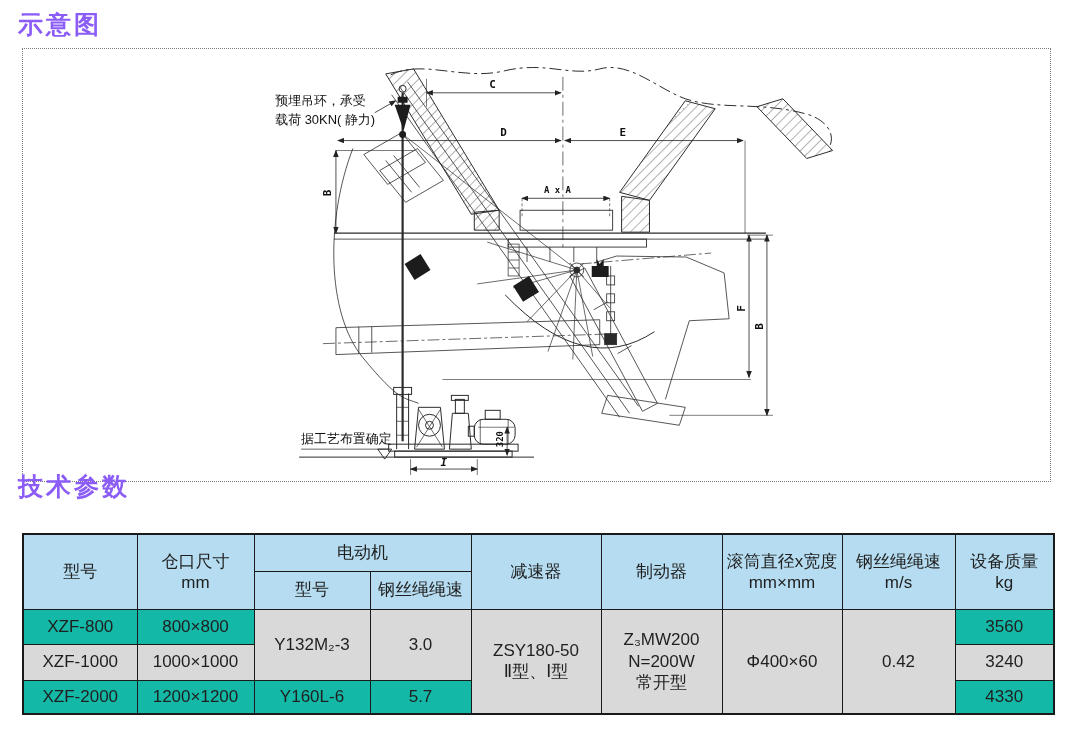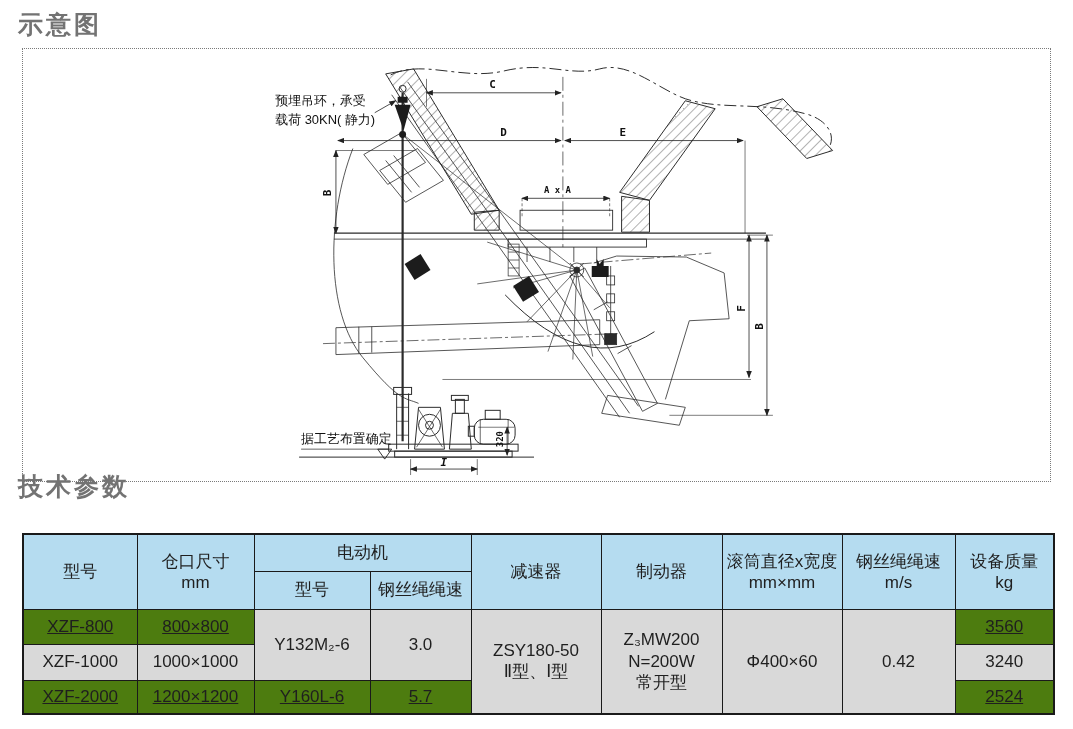--- a/index.html
+++ b/index.html
@@ -4,21 +4,21 @@
 <style>
   html,body{margin:0;padding:0;}
   body{
     width:1073px;height:729px;position:relative;overflow:hidden;
     background:#ffffff;
     font-family:"Liberation Sans","DejaVu Sans",sans-serif;
     color:#1f1f1f;
   }
   .sec-title{
     position:absolute;left:18px;
-    font-size:25px;font-weight:bold;color:#737373;
+    font-size:25px;font-weight:bold;color:#8b5cf6;
     letter-spacing:3px;line-height:1;
   }
   #schematic-title{top:12px;}
   #params-title{top:474px;}
   .panel{
     position:absolute;left:22px;top:48px;width:1029px;height:434px;
     border:1px dotted #7a7a7a;background:#ffffff;box-sizing:border-box;
   }
   .panel svg{display:block;width:100%;height:100%;}
   
@@ -34,21 +34,21 @@
   #params-table td,#params-table th{
     border:1px solid #1a1a1a;
     text-align:center;vertical-align:middle;
     padding:0 2px;font-weight:normal;
     white-space:pre-line;line-height:1.25;
     overflow:hidden;
   }
   #params-table{border:2px solid #1a1a1a;}
   .hd{background:#b5dcf0;}
   .gray{background:#d9d9d9;}
-  .white{background:#4d7c0f;text-decoration:underline;}
+  .white{background:#14b8a6;}
 </style>
 </head>
 <body>
 
 <div class="sec-title" id="schematic-title">示意图</div>
 
 <div class="panel">
   <svg viewBox="0 0 1029 434">
     <defs>
       <pattern id="hatch" width="7" height="7" patternUnits="userSpaceOnUse" patternTransform="rotate(45)">
@@ -269,37 +269,37 @@
     <th class="hd" rowspan="2">设备质量
 kg</th>
   </tr>
   <tr style="height:38px">
     <th class="hd">型号</th>
     <th class="hd">钢丝绳绳速</th>
   </tr>
   <tr style="height:35px">
     <td class="white">XZF-800</td>
     <td class="white">800×800</td>
-    <td class="gray" rowspan="2">Y132M₂-6</td>
+    <td class="gray" rowspan="2">Y132M₂-3</td>
     <td class="gray" rowspan="2">3.0</td>
     <td class="gray" rowspan="3">ZSY180-50
 Ⅱ型、Ⅰ型</td>
     <td class="gray" rowspan="3">Z₃MW200
 N=200W
 常开型</td>
     <td class="gray" rowspan="3">Φ400×60</td>
     <td class="gray" rowspan="3">0.42</td>
     <td class="white">3560</td>
   </tr>
   <tr style="height:36px">
     <td class="gray">XZF-1000</td>
     <td class="gray">1000×1000</td>
     <td class="gray">3240</td>
   </tr>
   <tr style="height:34px">
     <td class="white">XZF-2000</td>
     <td class="white">1200×1200</td>
     <td class="white">Y160L-6</td>
     <td class="white">5.7</td>
-    <td class="white">2524</td>
+    <td class="white">4330</td>
   </tr>
 </tbody>
   </table>
 
 </body></html>

